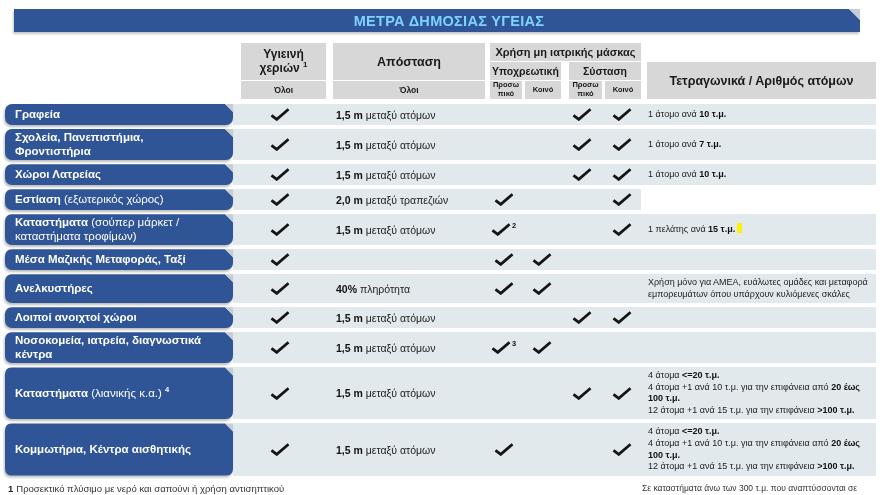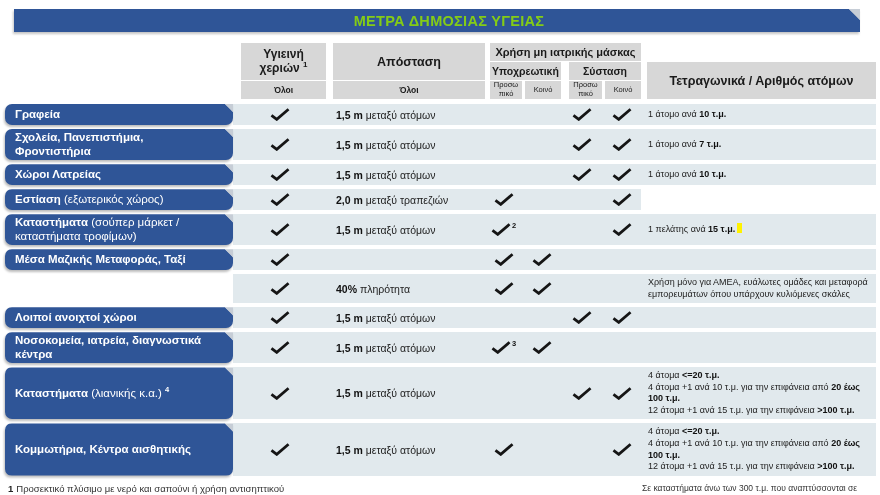--- a/index.html
+++ b/index.html
@@ -13,36 +13,36 @@
   body{
     margin:0;width:880px;height:495px;overflow:hidden;
     background:#fff;font-family:"Liberation Sans",sans-serif;color:var(--ink);
   }
   
   .banner-wrap{position:relative;margin:9px 0 0 14px;width:846px;height:23px;
     filter:drop-shadow(-1px 2px 1px rgba(90,90,90,.35));}
   .banner{position:absolute;inset:0;background:var(--blue);
     clip-path:polygon(0 0,calc(100% - 11px) 0,100% 11px,100% 100%,0 100%);
     display:flex;align-items:center;justify-content:center;
-    color:#84cc16;font-weight:bold;font-size:14.5px;letter-spacing:.3px;padding-left:24px;}
+    color:#7dd3fc;font-weight:bold;font-size:14.5px;letter-spacing:.3px;padding-left:24px;}
   .fold{position:absolute;top:0;right:0;width:11px;height:11px;background:var(--fold);
     clip-path:polygon(0 0,100% 0,100% 100%);}
   
   .grid{display:grid;grid-template-columns:228px 93px 159px 37px 39px 41px 39px 235px;margin-left:5px;}
   .ml3{margin-left:3px}.ml5{margin-left:5px}.ml6{margin-left:6px}.ml7{margin-left:7px}.ml8{margin-left:8px}
   
   .hgrid{margin-top:11px;margin-bottom:5px;grid-template-rows:18px 18px 18px;row-gap:1px;}
   .hbox{background:var(--hdr);display:flex;align-items:center;justify-content:center;
     text-align:center;color:#1a1a1a;}
   .h-hand{grid-column:2;grid-row:1/3;font-weight:bold;font-size:12px;line-height:1.12;padding:0 6px;}
   .h-dist{grid-column:3;grid-row:1/3;font-weight:bold;font-size:12.5px;align-items:center;}
   .h-mask{grid-column:4/8;grid-row:1;font-weight:bold;font-size:11px;}
   .h-mand{grid-column:4/6;grid-row:2;font-weight:bold;font-size:10.5px;}
   .h-rec {grid-column:6/8;grid-row:2;font-weight:bold;font-size:10.5px;}
-  .h-sub{font-size:7.5px;font-weight:normal;white-space:pre-line;line-height:1.15;grid-row:3;}
+  .h-sub{font-size:7.5px;font-weight:bold;white-space:pre-line;line-height:1.15;grid-row:3;}
   .h-ms{grid-column:4}.h-mp{grid-column:5}.h-rs{grid-column:6}.h-rp{grid-column:7}
   .h-oloi{font-size:8.5px;font-weight:bold;grid-row:3;}
   .h-oloi1{grid-column:2}.h-oloi2{grid-column:3}
   .h-area{grid-column:8;grid-row:2/4;font-weight:bold;font-size:12.5px;}
   sup{font-size:8px;}
   
   .row{margin-bottom:4px;min-height:21px;}
   .bar-wrap{position:relative;grid-column:1;filter:drop-shadow(-1px 2px 1px rgba(90,90,90,.4));}
   .bar{height:100%;background:var(--blue);
     clip-path:polygon(0 0,calc(100% - 8px) 0,100% 8px,100% 100%,0 100%);
@@ -298,20 +298,26 @@
           <path d="M1.5 9 L8 14 L22.5 1.5" fill="none" stroke="#151515" stroke-width="3.4"></path>
         </svg>
       </div>
       <div class="cell chk c-rs"></div>
       <div class="cell chk c-rp"></div>
       <div class="cell note c-note">
         <span></span>
       </div>
     </div>
     <div class="grid row">
+      <div class="bar-wrap">
+        <div class="bar">
+          <span><b>Ανελκυστήρες</b></span>
+        </div>
+        <span class="fold"></span>
+      </div>
       <div class="cell chk c-hand">
         <svg class="ck" width="20" height="13" viewBox="0 0 24 16">
           <path d="M1.5 9 L8 14 L22.5 1.5" fill="none" stroke="#151515" stroke-width="3.4"></path>
         </svg>
       </div>
       <div class="cell dist c-dist">
         <span><b>40%</b> πληρότητα</span>
       </div>
       <div class="cell chk c-ms">
         <svg class="ck" width="20" height="13" viewBox="0 0 24 16">

